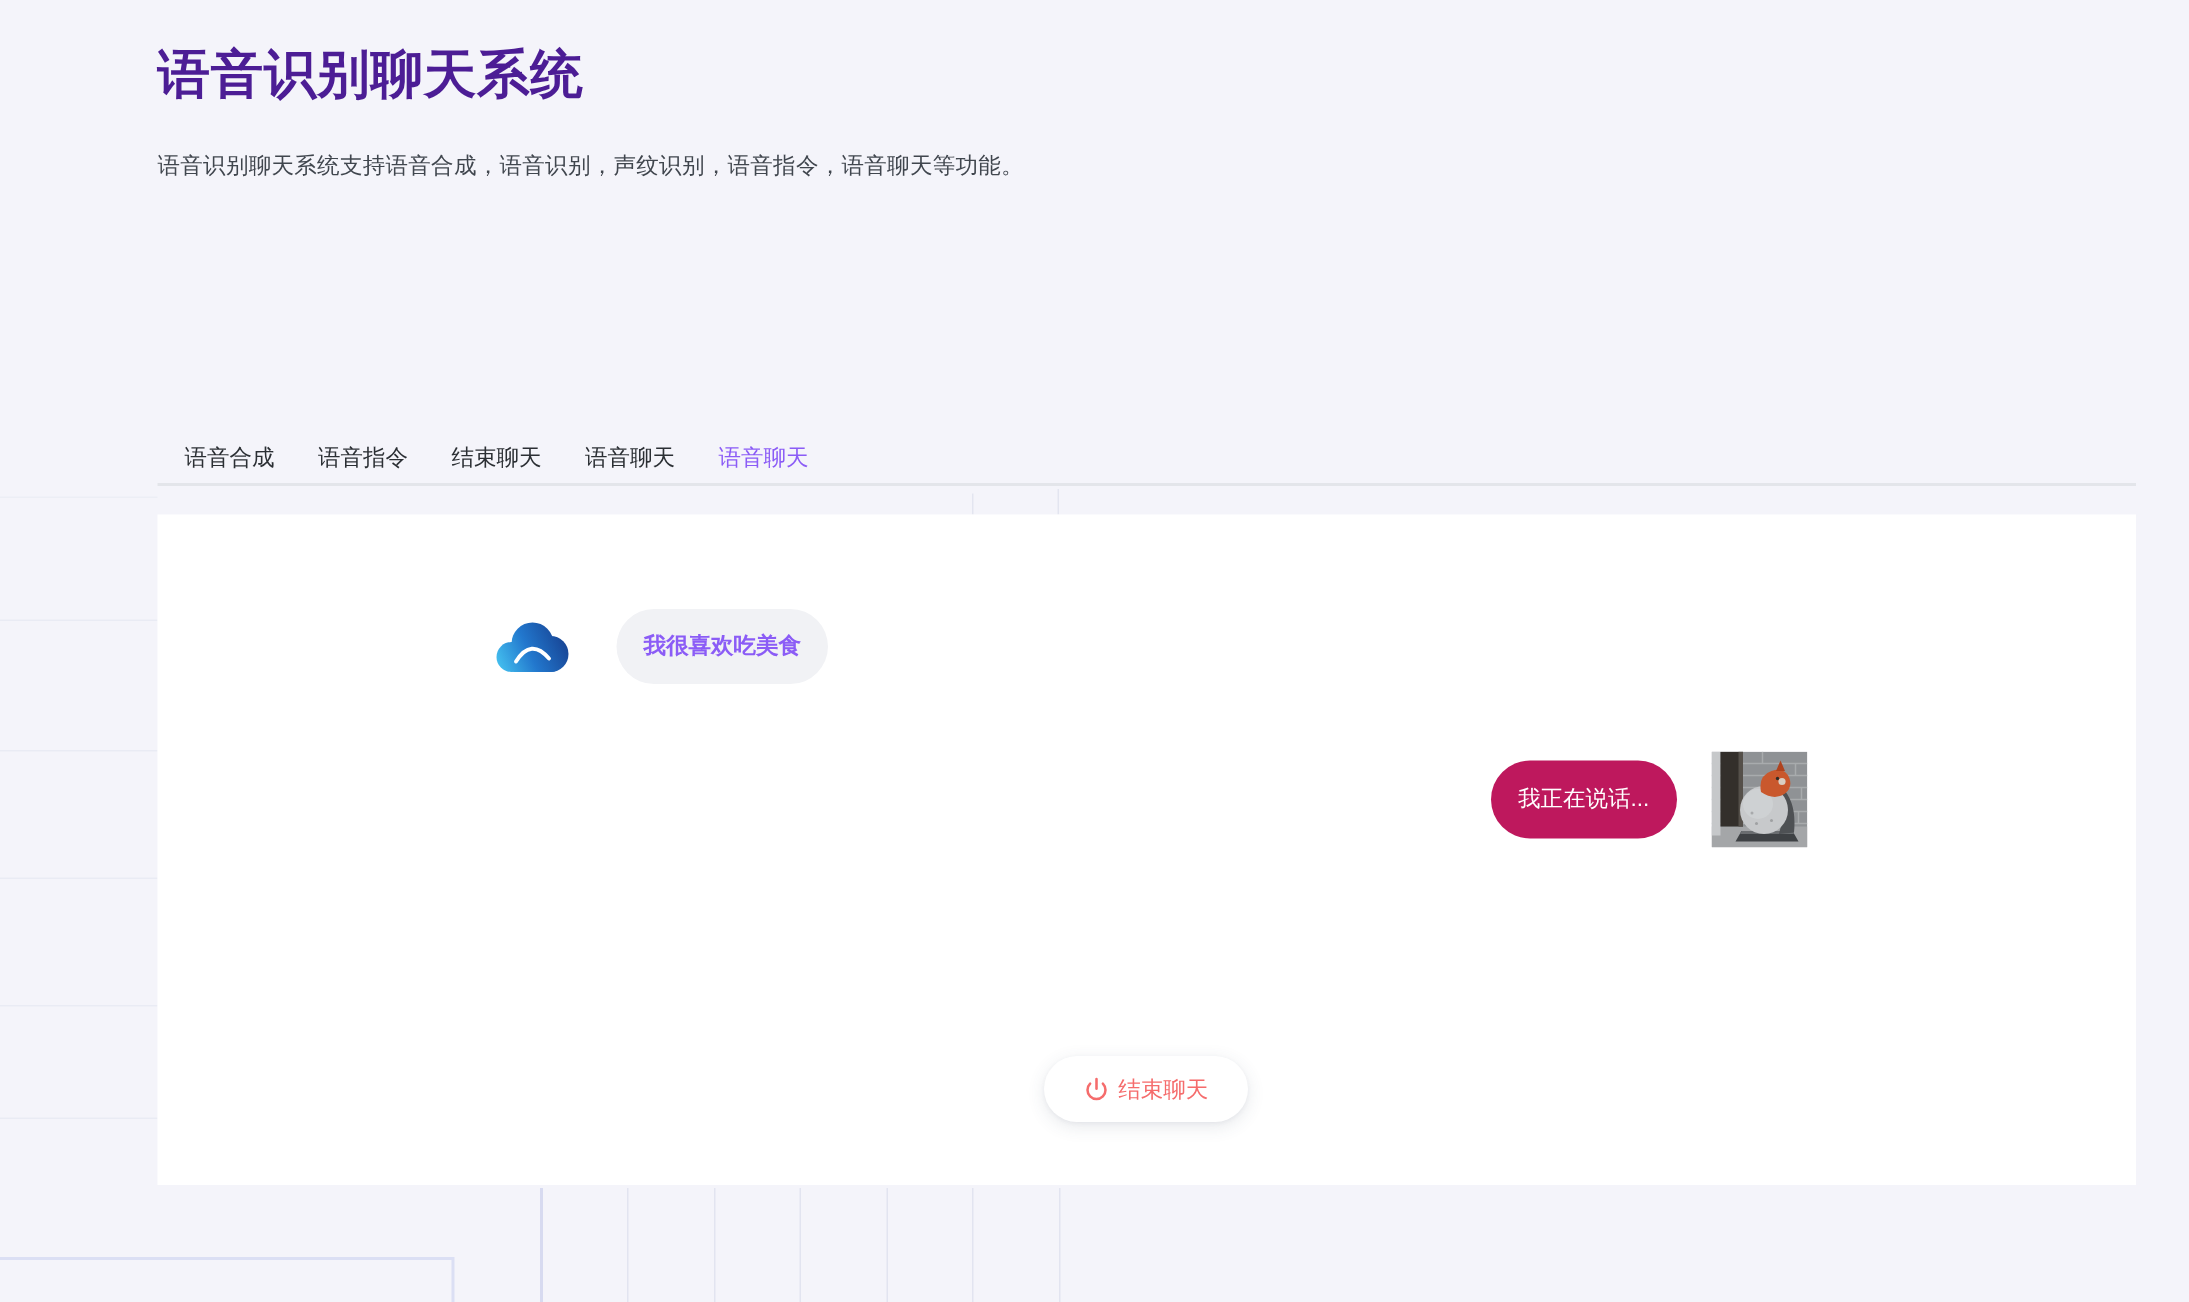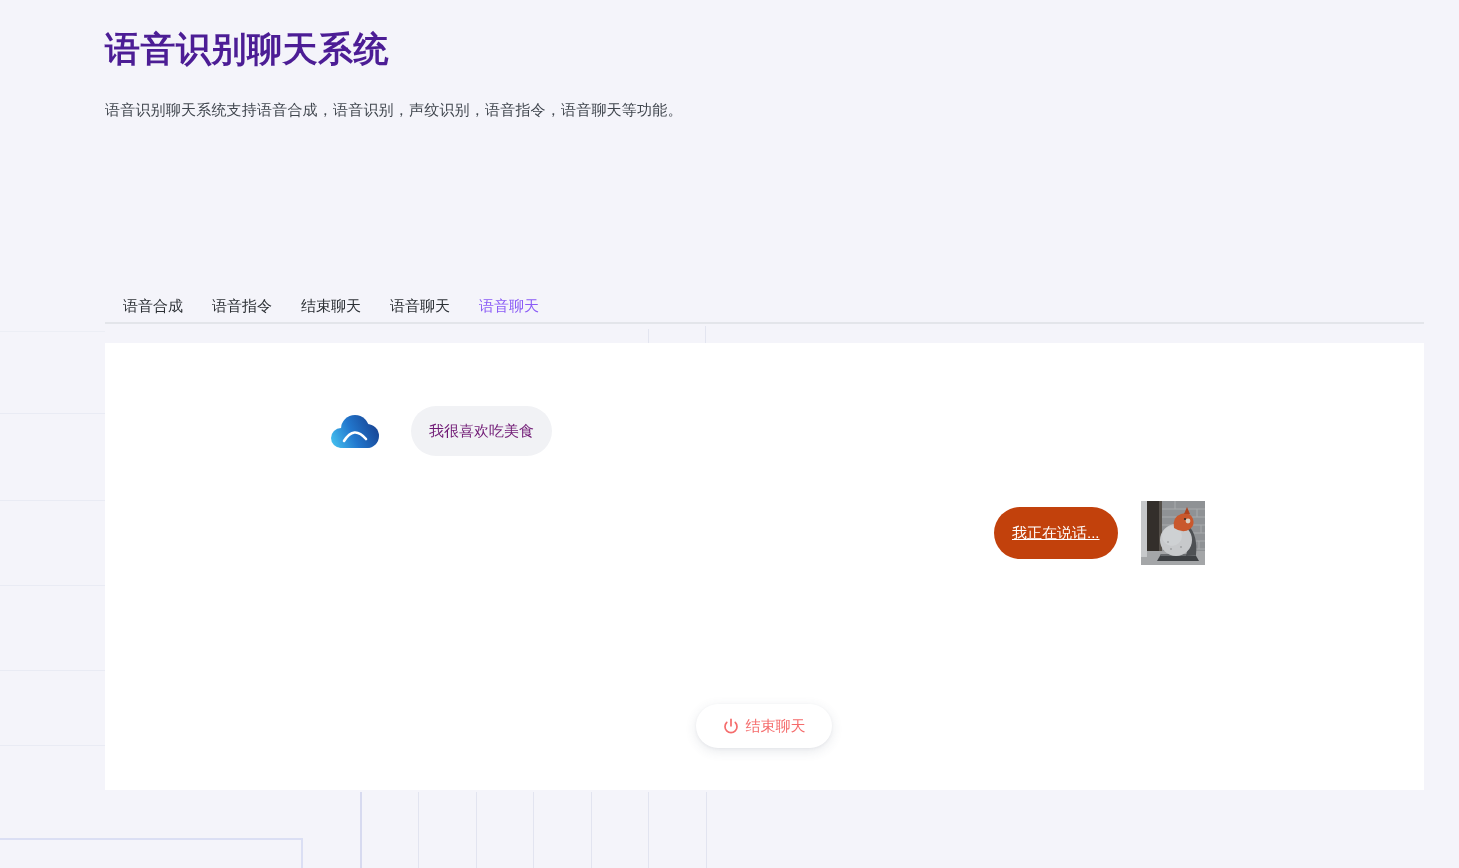--- a/index.html
+++ b/index.html
@@ -50,26 +50,26 @@
   }
   .avatar.bot { left: 216px; top: 55px; width: 66px; height: 66px; }
   .avatar.user { left: 1036px; top: 158px; width: 64px; height: 64px; }
   .avatar svg { display: block; width: 100%; height: 100%; }
   .bubble {
     position: absolute; font-size: 15px; white-space: nowrap;
   }
   .bubble.bot {
     left: 306px; top: 63px; height: 50px; line-height: 50px;
     padding: 0 18px; border-radius: 25px;
-    background: #f1f2f5; color: #701a75;
+    background: #f1f2f5; color: #8b5cf6; font-weight: bold;
   }
   .bubble.user {
     left: 889px; top: 164px; height: 52px; line-height: 52px;
     padding: 0 18px; border-radius: 26px;
-    background: #c2410c; color: #ffffff; text-decoration: underline;
+    background: #be185d; color: #ffffff;
   }
   .end-chat-btn {
     position: absolute; left: 591px; top: 361px; width: 136px; height: 44px;
     border: none; border-radius: 22px; background: #ffffff;
     box-shadow: 0 3px 12px rgba(60, 70, 100, 0.12), 0 1px 3px rgba(60,70,100,0.06);
     display: flex; align-items: center; justify-content: center; gap: 7px;
     font-family: inherit; font-size: 15px; color: #f56c6c; cursor: pointer;
   }
   .end-chat-btn svg { display: block; }
 </style>

